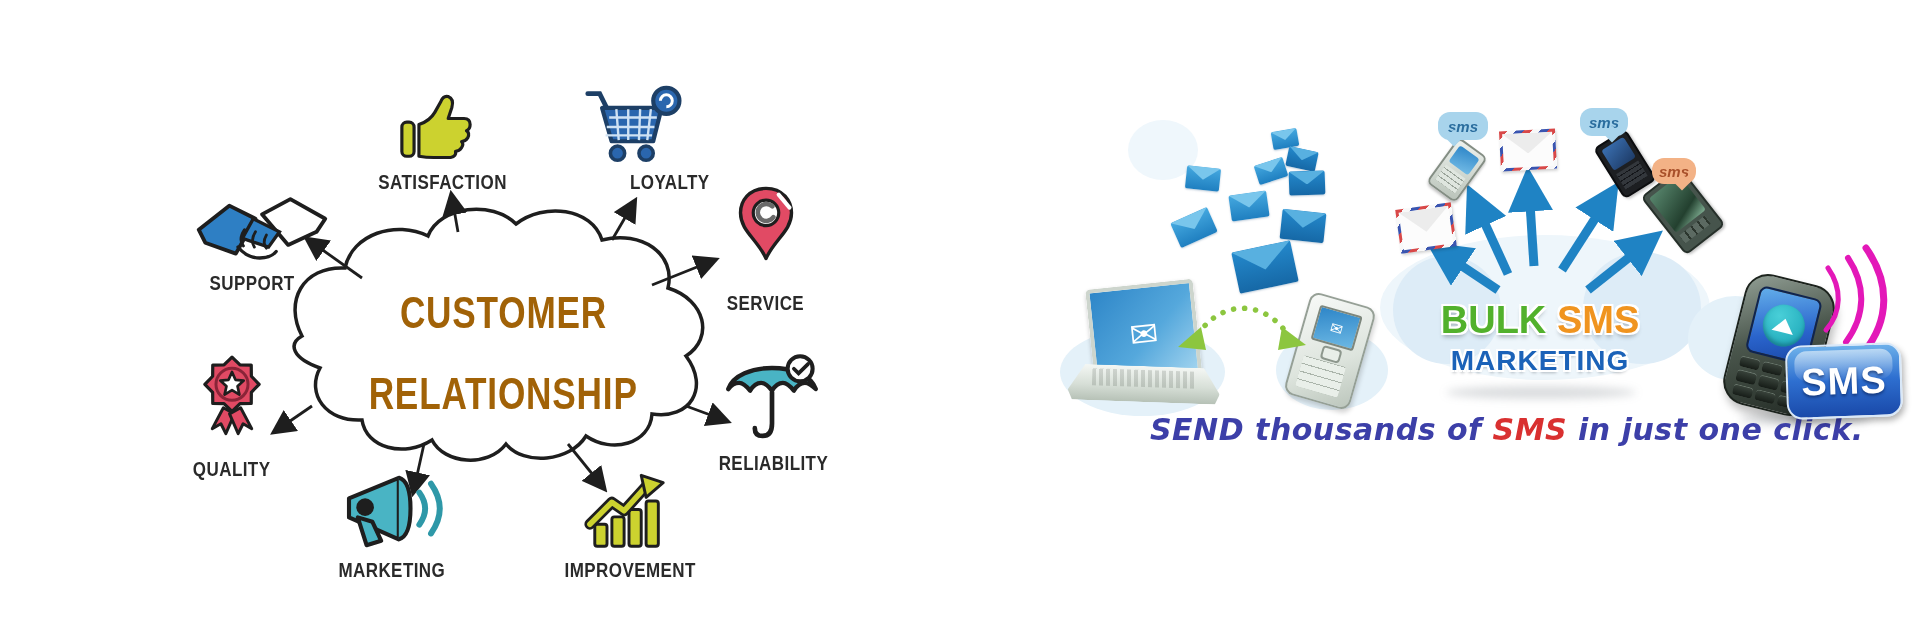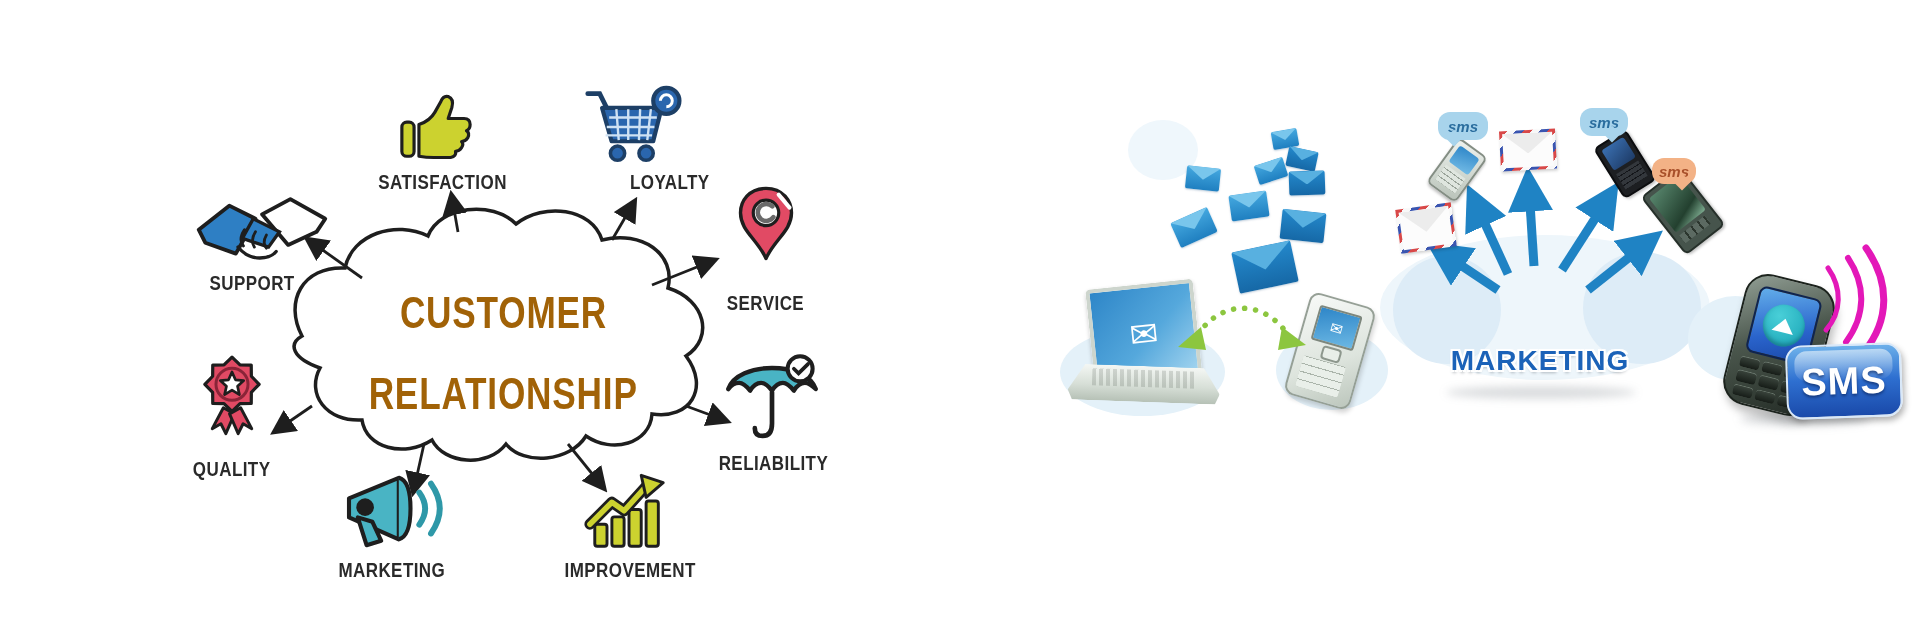--- a/index.html
+++ b/index.html
@@ -310,20 +310,24 @@
     </div>
   <div class="sms-bubble bub-blue" style="left:1580px;top:108px;width:48px;height:28px;">
     <span>sms</span>
     <i style="left:26px;"></i>
     </div>
   <div class="sms-bubble bub-orange" style="left:1652px;top:158px;width:44px;height:26px;">
     <span>sms</span>
     <i style="left:24px;"></i>
     </div>
 
+  <div class="headline">
+    <span class="hw1">BULK</span>
+    <span class="hw2">SMS</span>
+  </div>
   <div class="headline2">MARKETING</div>
 
   <svg class="abs" style="left:0;top:0;z-index:4;" width="1920" height="623" viewBox="0 0 1920 623">
     <g stroke="#e318b8" fill="none" stroke-linecap="round">
       <path d="M1828,268 C1842,288 1842,312 1826,330" stroke-width="5"></path>
       <path d="M1848,258 C1866,285 1866,315 1846,342" stroke-width="6"></path>
       <path d="M1866,248 C1890,282 1890,320 1864,352" stroke-width="7"></path>
     </g>
   </svg>
   <div class="bigphone">
@@ -343,14 +347,17 @@
         <i></i>
           <i></i>
           <i></i>
       </div>
     </div>
   </div>
   <div class="sms-badge">
     <span>SMS</span>
   </div>
 
+  <div class="caption">
+    <span>SEND thousands of </span><span class="cap-red">SMS</span><span> in just one click.</span>
+  </div>
 
 </div>
 
 </body></html>

